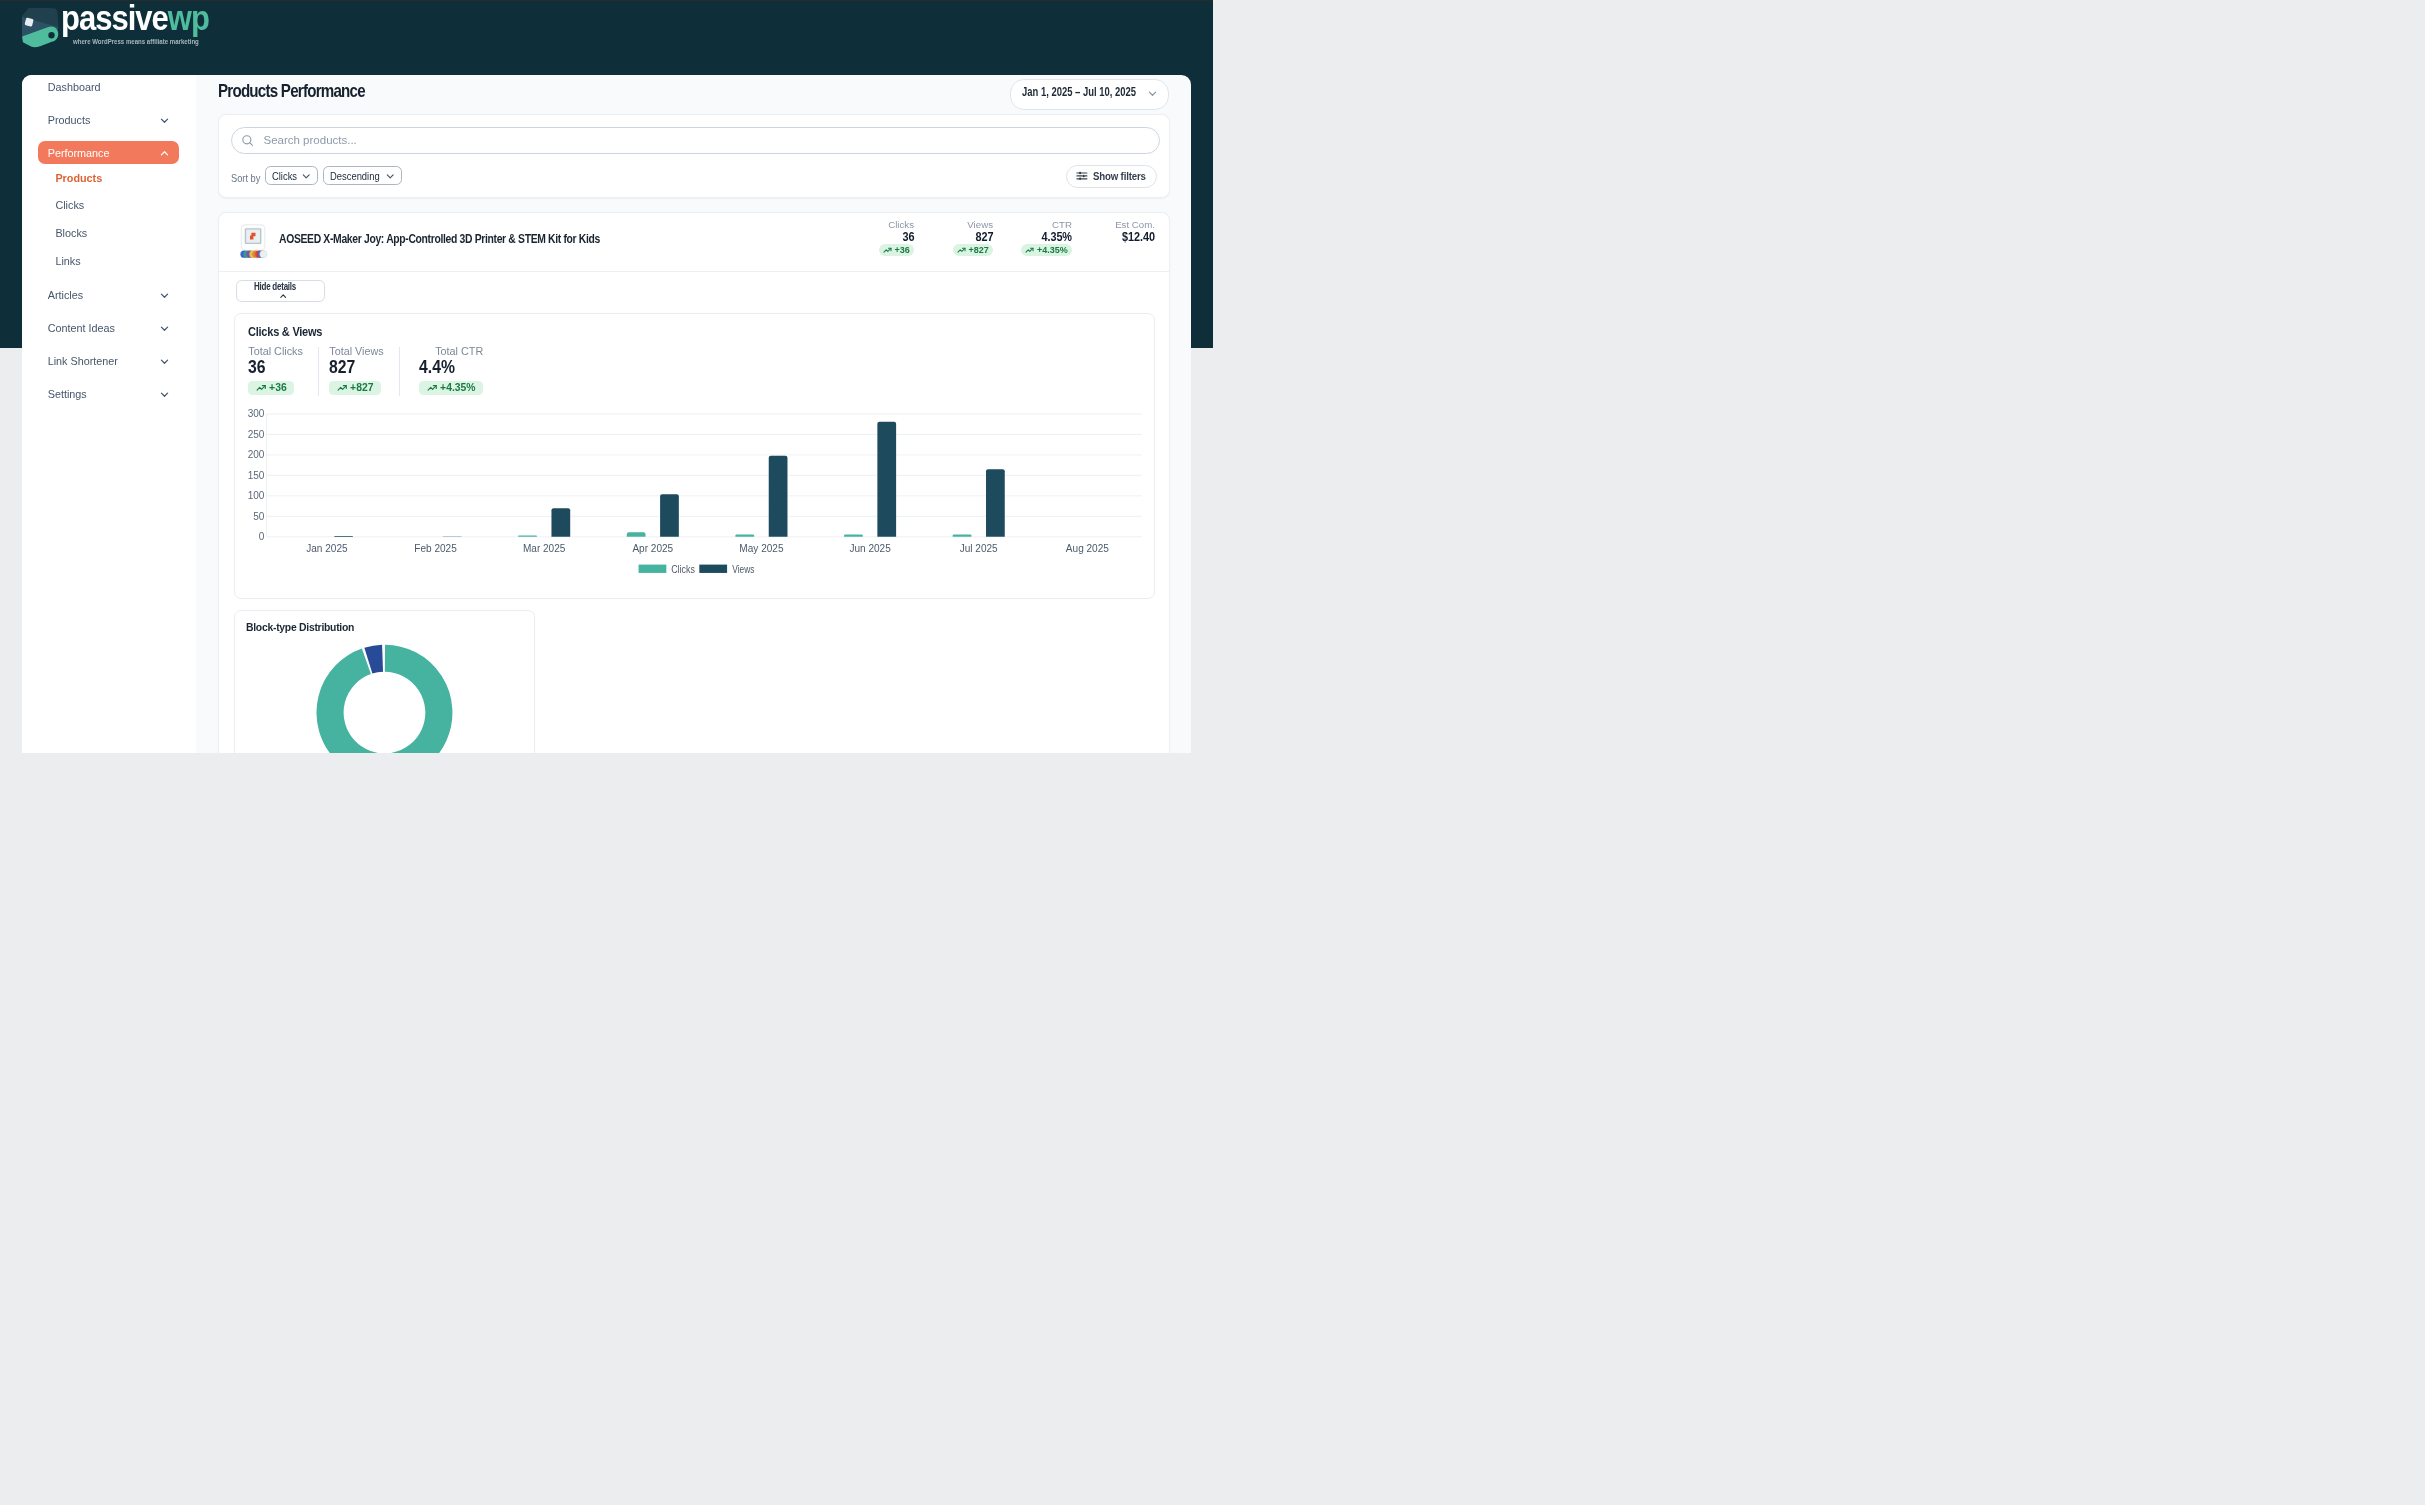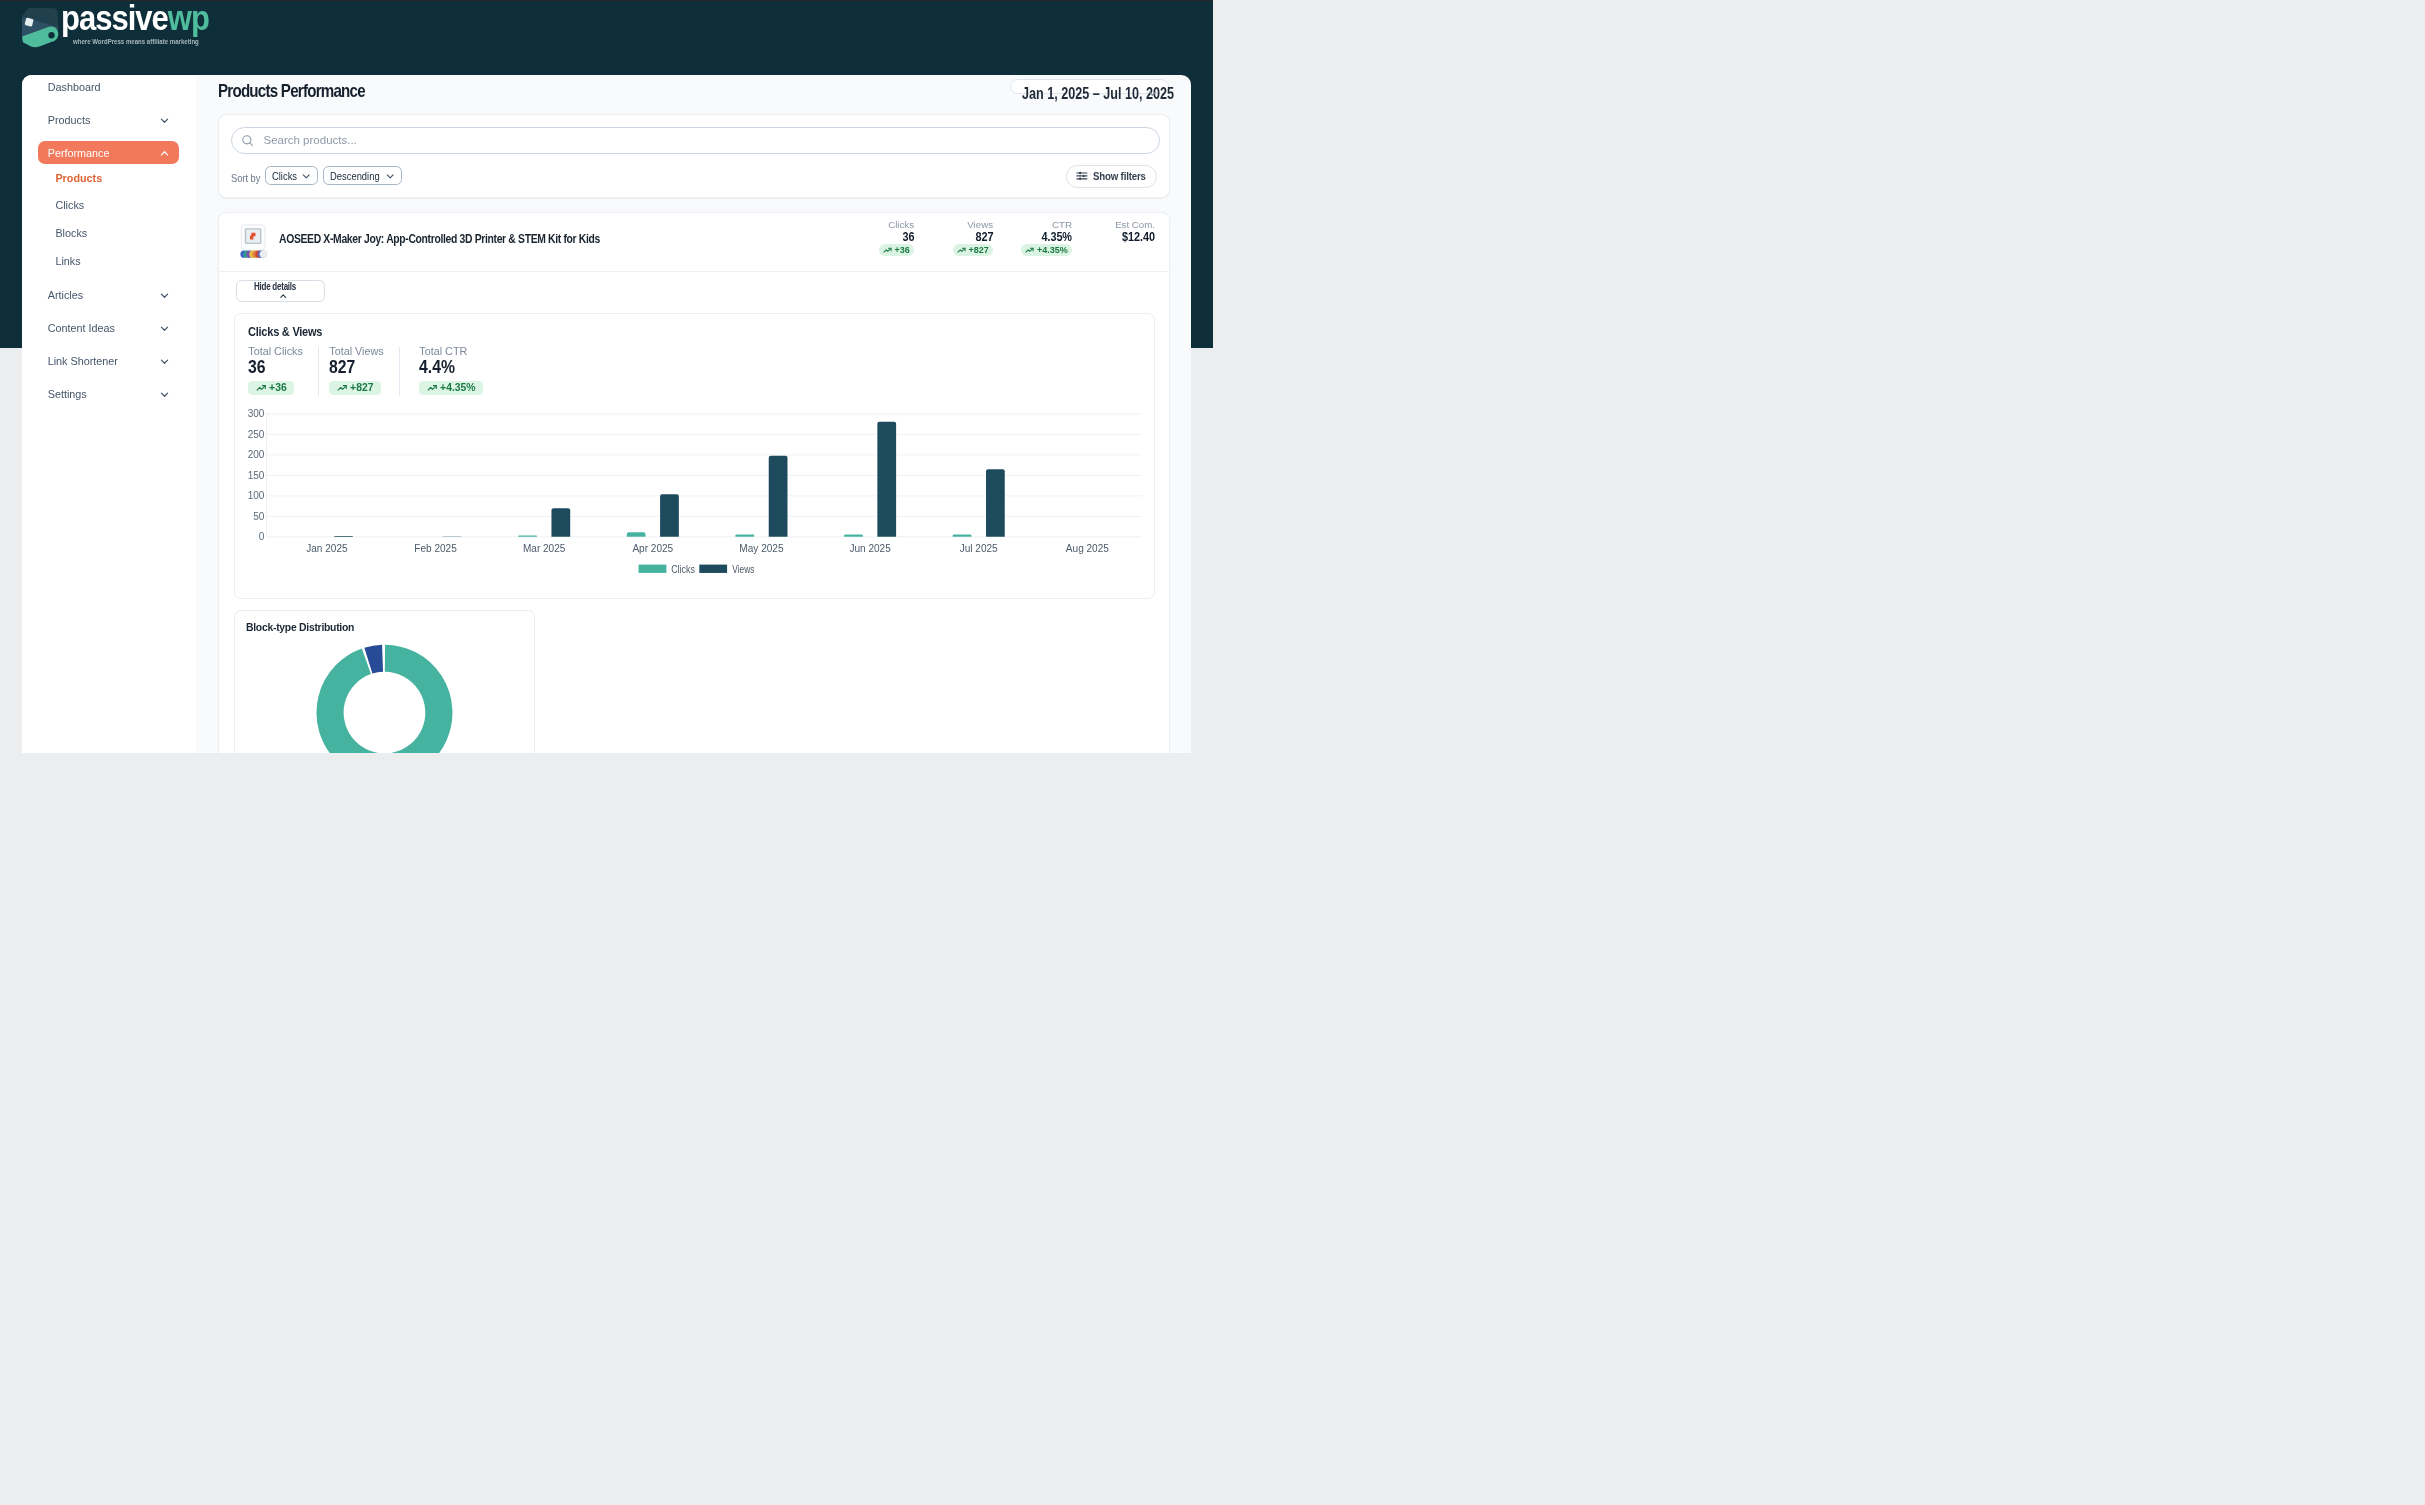--- a/index.html
+++ b/index.html
@@ -18,21 +18,21 @@
 .nav-item { position:relative; height:23px; margin-bottom:10px; display:flex; align-items:center; color:#46566a; font-size:10.8px; }
 .nav-item .lbl { margin-left:9.7px; }
 .nav-item .chev { position:absolute; right:26px; top:7px; }
 .nav-item.active .chev { right:9.4px; }
 .nav-item.active { background:#f2795c; border-radius:7px; width:141px; color:#fff; }
 .subnav { margin:-8px 0 10.4px 0; }
 .sub-item { height:23px; margin-bottom:4.9px; display:flex; align-items:center; font-size:10.8px; color:#46566a; padding-left:17.4px; }
 .sub-item.on { color:#dd6333; font-weight:bold; }
 main { flex:1; position:relative; }
 h1 { position:absolute; left:22px; top:6.2px; font-size:17.7px; line-height:21px; font-weight:bold; color:#16212e; letter-spacing:-0.9px; transform:scaleX(0.855); transform-origin:left center; white-space:nowrap; }
-.datepill { position:absolute; left:814px; top:3.8px; width:159px; height:15px; background:#fff; border:0.7px solid #dfe5ec; border-radius:14px; font-size:16px; font-weight:bold; color:#1f2937; }
+.datepill { position:absolute; left:814px; top:3.8px; width:159px; height:31px; background:#fff; border:0.7px solid #dfe5ec; border-radius:14px; font-size:12px; font-weight:bold; color:#1f2937; }
 .datepill .dtext { position:absolute; left:11px; top:5.6px; white-space:nowrap; transform:scaleX(0.787); transform-origin:left center; }
 .datepill svg { position:absolute; right:10.4px; top:8.3px; }
 .card { background:#fff; border:0.7px solid #eceff3; border-radius:8.3px; box-shadow:0 0.7px 1.4px rgba(16,24,40,.05); position:absolute; }
 .searchcard { left:22px; top:39px; width:952px; height:84px; }
 .searchinput { position:absolute; left:11.8px; top:11.8px; width:929px; height:27px; border:0.7px solid #cbd5e0; border-radius:13.5px; display:flex; align-items:center; }
 .searchinput .ph { color:#8e9aa9; font-size:11.5px; margin-left:9px; }
 .sortrow { position:absolute; left:11.8px; top:51px; height:19.4px; display:flex; align-items:flex-end; }
 .sortlbl { color:#6a7787; font-size:10.8px; margin-right:5.6px; display:inline-block; width:28.5px; transform:scaleX(0.86); transform-origin:left center; position:relative; top:-1px; white-space:nowrap; }
 .selbtn { height:19.4px; border:0.7px solid #aab6c3; border-radius:5.6px; background:#fff; display:flex; align-items:center; padding:0 5.6px 0 6.2px; margin-right:5.6px; font-size:10.8px; color:#222e3e; }
 .selbtn .st { display:inline-block; transform:scaleX(0.87); transform-origin:left center; white-space:nowrap; }
@@ -47,21 +47,21 @@
 .sl { font-size:9.7px; color:#8b96a6; }
 .sv { font-size:12.5px; font-weight:bold; color:#101c2b; margin-top:0px; transform:scaleX(0.87); transform-origin:right center; letter-spacing:-0.1px; }
 .sb { display:inline-flex; align-items:center; background:#daf3e2; color:#1b7a44; border-radius:6.2px; font-size:9px; font-weight:bold; height:12px; padding:0 4.2px; margin-top:0.3px; }
 .sb svg, .tb svg { margin-right:2.8px; }
 .pdivider { position:absolute; left:0; top:58px; width:100%; border-top:0.7px solid #edf0f3; }
 .hidebtn { position:absolute; left:16.7px; top:67px; width:89px; height:21.5px; border:0.7px solid #d6dde6; border-radius:5.6px; background:#fff; display:flex; align-items:center; justify-content:center; font-size:10px; font-weight:bold; color:#273142; letter-spacing:-0.3px;flex-direction:column; }
 .hidebtn svg { margin-left:5.6px; }
 .chartcard { position:absolute; left:15.3px; top:100px; width:921px; height:286px; border:0.7px solid #e9edf2; border-radius:7px; background:#fff; }
 .cctitle { position:absolute; left:12.5px; top:10.4px; font-size:13px; font-weight:bold; color:#1b2735; letter-spacing:-0.3px; transform:scaleX(0.85); transform-origin:left top; white-space:nowrap; }
 .totcol { position:absolute; top:31px; }
-.tl { font-size:10.8px; color:#7c8899; }
+.tl { font-size:10.8px; color:#7c8899;text-align:right; }
 .tv { font-size:18px; font-weight:bold; color:#16202e; margin-top:0px; transform:scaleX(0.875); transform-origin:left center; }
 .tb { display:inline-flex; align-items:center; background:#dcf4e4; color:#1a7a44; border-radius:4.2px; font-size:10.4px; font-weight:bold; height:14px; padding:0 7.6px; margin-top:2.8px; }
 .vdiv { position:absolute; top:33px; height:49px; border-left:0.7px solid #e2e8f0; }
 .bcard { position:absolute; top:397px; height:278px; border:0.7px solid #e9edf2; border-radius:7px; background:#fff; overflow:hidden; }
 .bleft { left:15.3px; width:301px; }
 .bright { left:326px; width:610px; }
 .btitle { position:absolute; left:11px; top:9px; font-size:11.8px; font-weight:bold; color:#1b2735; letter-spacing:-0.3px; transform:scaleX(0.88); transform-origin:left top; white-space:nowrap; }
 .postrow { position:absolute; left:17.4px; top:40px; display:flex; align-items:center; }
 .clickpill { background:#eef2f6; border-radius:4.9px; height:16.3px; width:45px; display:inline-flex; align-items:center; justify-content:center; font-size:10.4px; color:#3c4656; }
 .clickpill span { display:inline-block; transform:scaleX(0.82); white-space:nowrap; }

